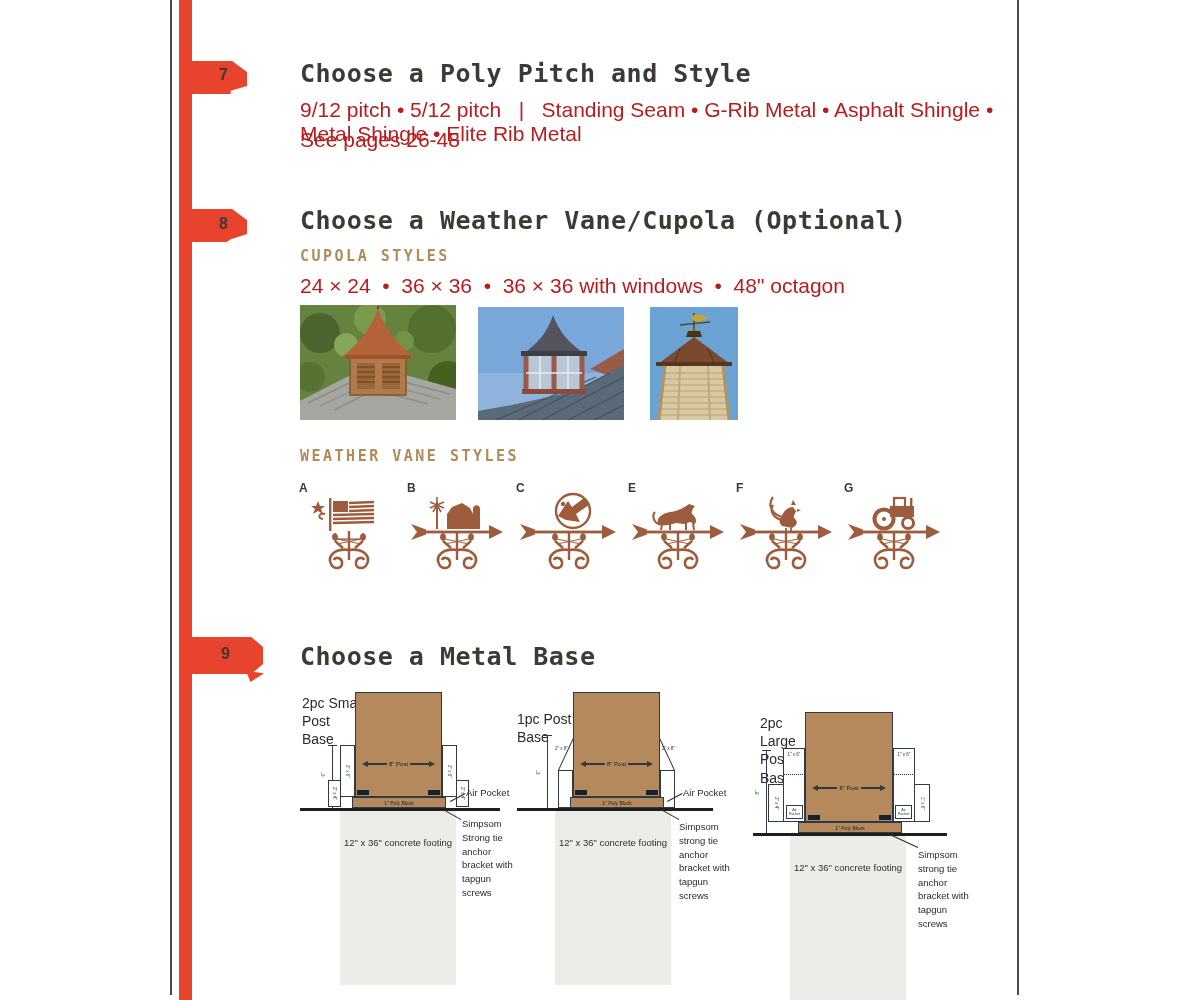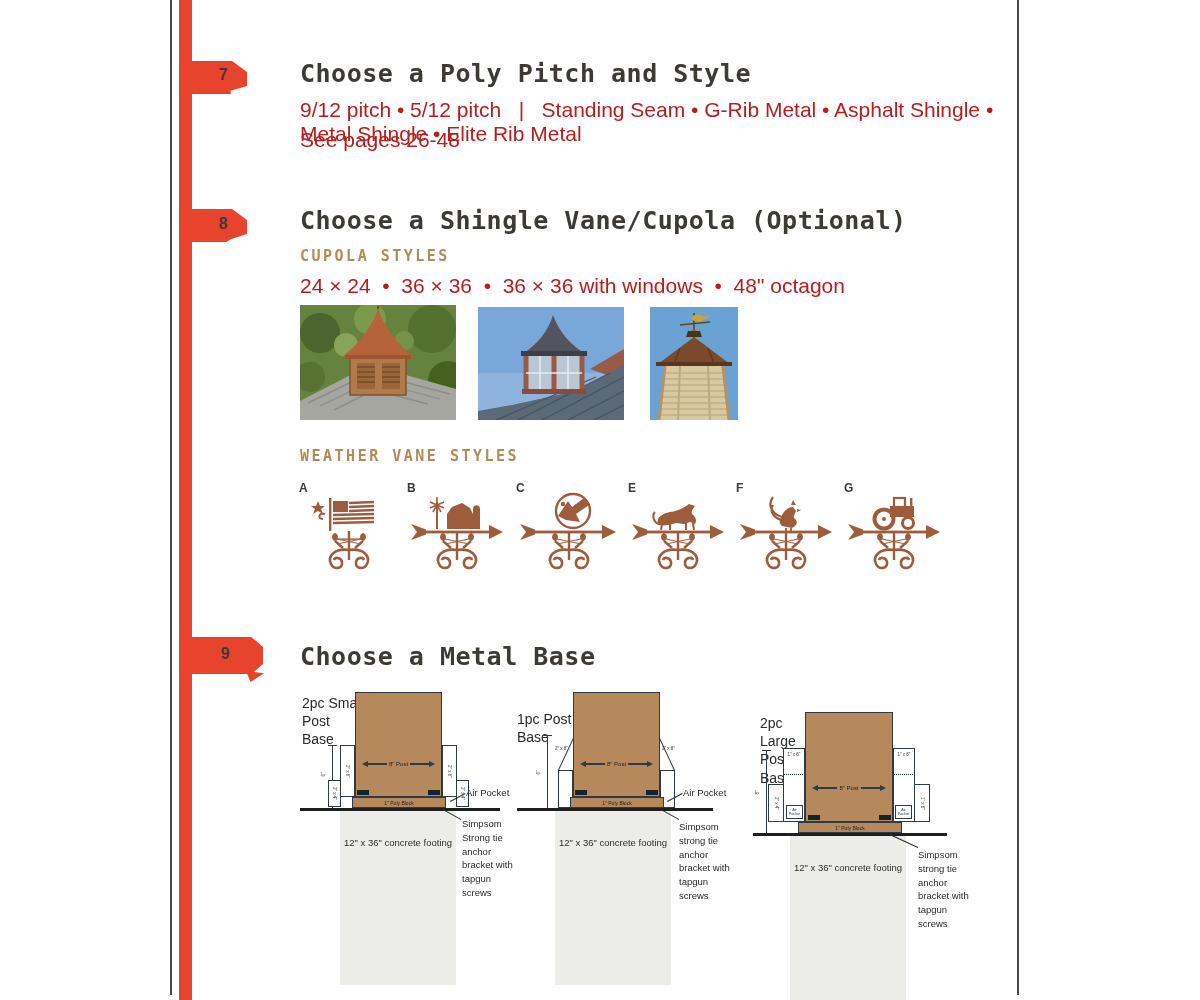--- a/index.html
+++ b/index.html
@@ -67,21 +67,21 @@
      clip-path:polygon(0 0,86% 0,100% 27%,100% 73%,86% 100%,0 100%)">
   <span class="tabnum" style="left:42px;top:8px">9</span>
 </div>
 <div class="abs" style="left:246px;top:671px;width:18px;height:11px;background:#e8432d;
      clip-path:polygon(0 0,100% 20%,25% 100%)"></div>
 
 <div class="abs mono sec-title" style="left:300px;top:59px">Choose a Poly Pitch and Style</div>
 <div class="abs bodytxt" style="left:300px;top:98px;width:700px">9/12 pitch • 5/12 pitch   |   Standing Seam • G-Rib Metal • Asphalt Shingle • Metal Shingle • Elite Rib Metal</div>
 <div class="abs bodytxt" style="left:300px;top:128px">See pages 26-48</div>
 
-<div class="abs mono sec-title" style="left:300px;top:206px">Choose a Shingle Vane/Cupola (Optional)</div>
+<div class="abs mono sec-title" style="left:300px;top:206px">Choose a Weather Vane/Cupola (Optional)</div>
 <div class="abs mono subhead" style="left:300px;top:247px">CUPOLA STYLES</div>
 <div class="abs bodytxt" style="left:300px;top:274px">24 × 24  •  36 × 36  •  36 × 36 with windows  •  48" octagon</div>
 
 <div class="abs" style="left:300px;top:305px;width:156px;height:115px">
   <svg width="156" height="115" viewBox="0 0 156 115">
     <rect width="156" height="115" fill="#66823f"></rect>
     <circle cx="20" cy="28" r="20" fill="#4c642d" opacity="0"></circle>
     <circle cx="20" cy="28" r="20" fill="#4c642d"></circle>
     <circle cx="132" cy="24" r="24" fill="#54702f"></circle>
     <circle cx="70" cy="14" r="16" fill="#7b9a4c"></circle>

